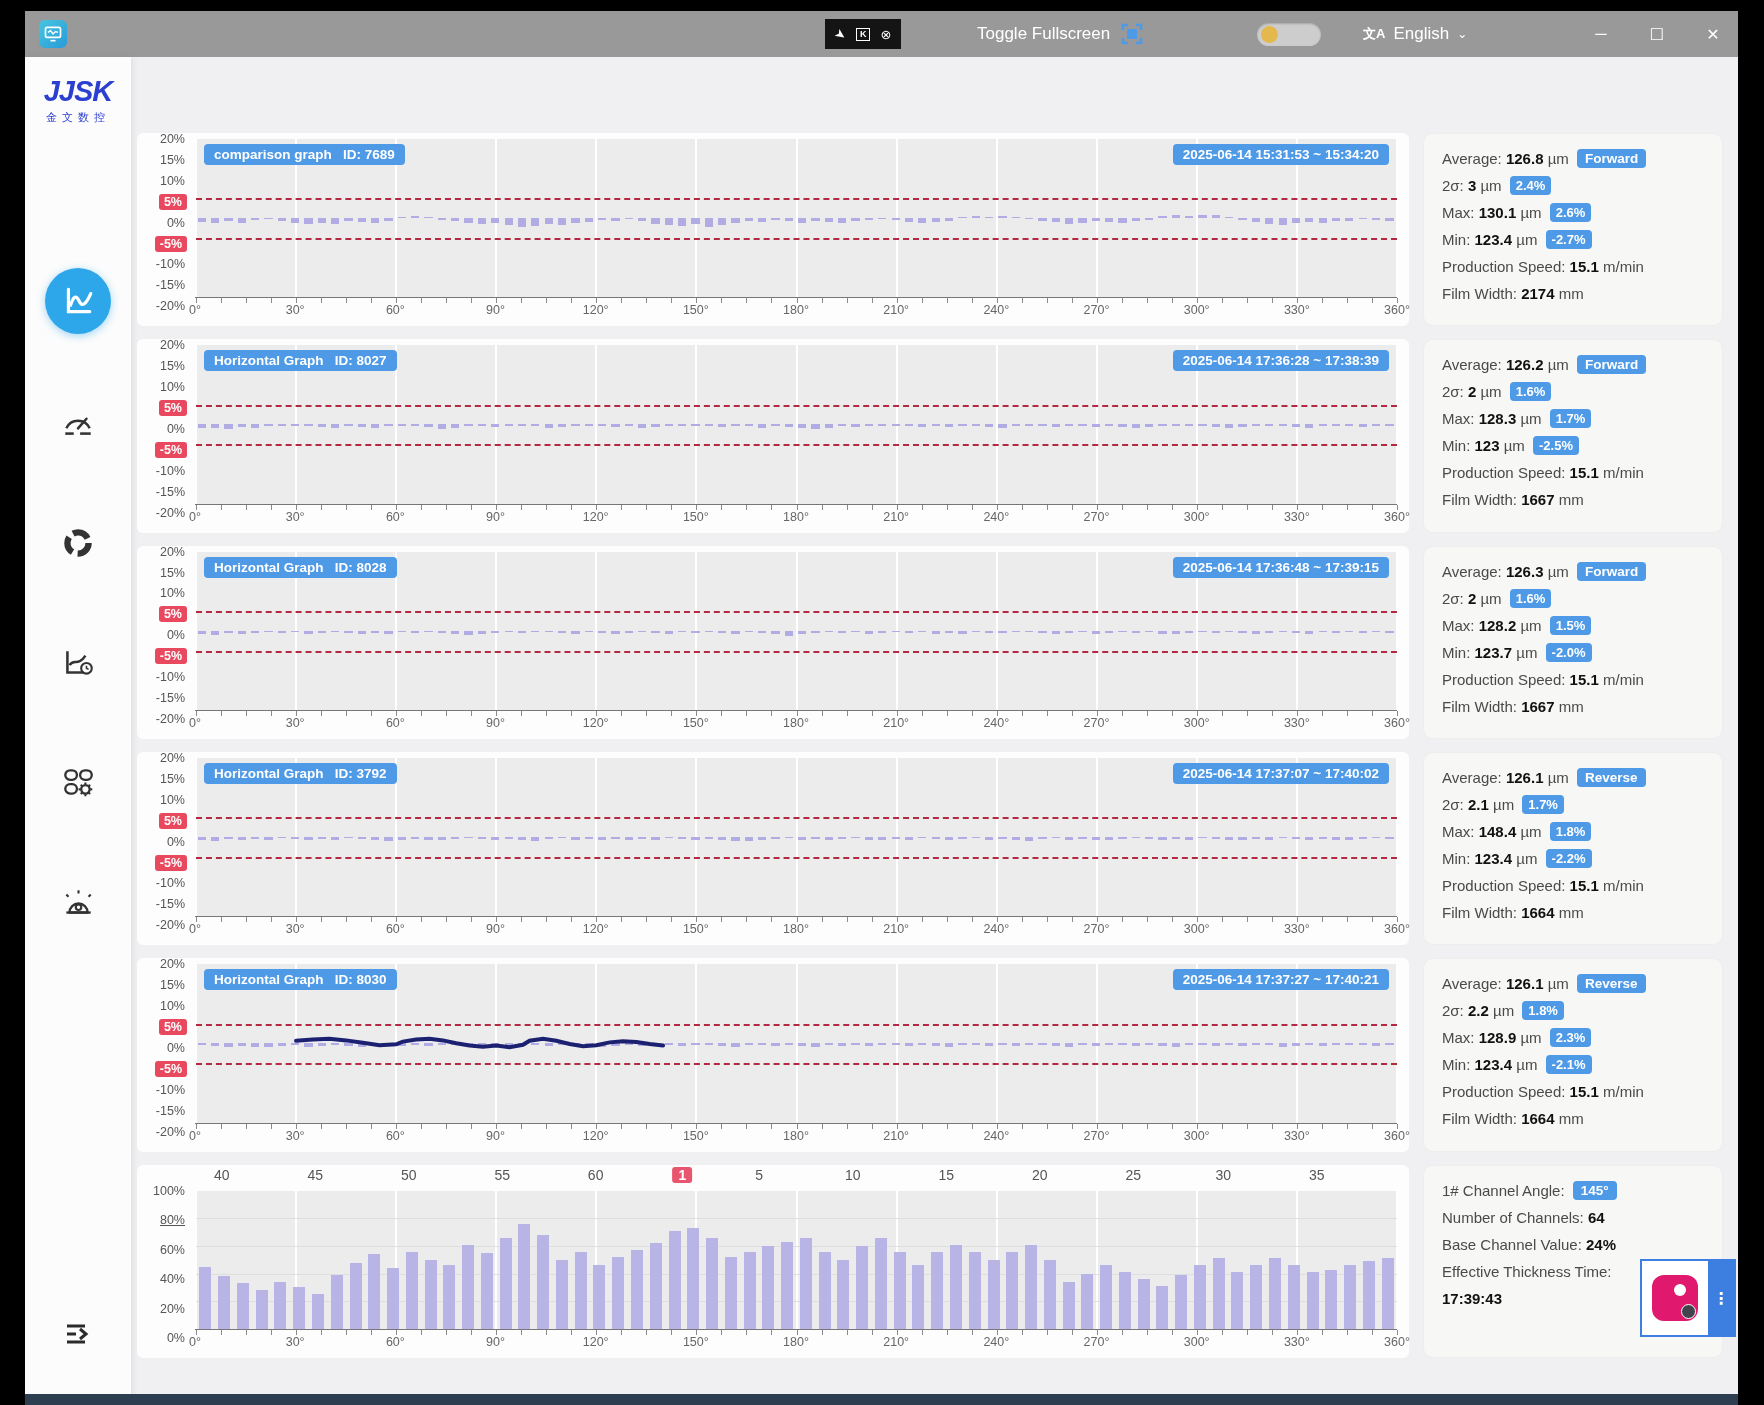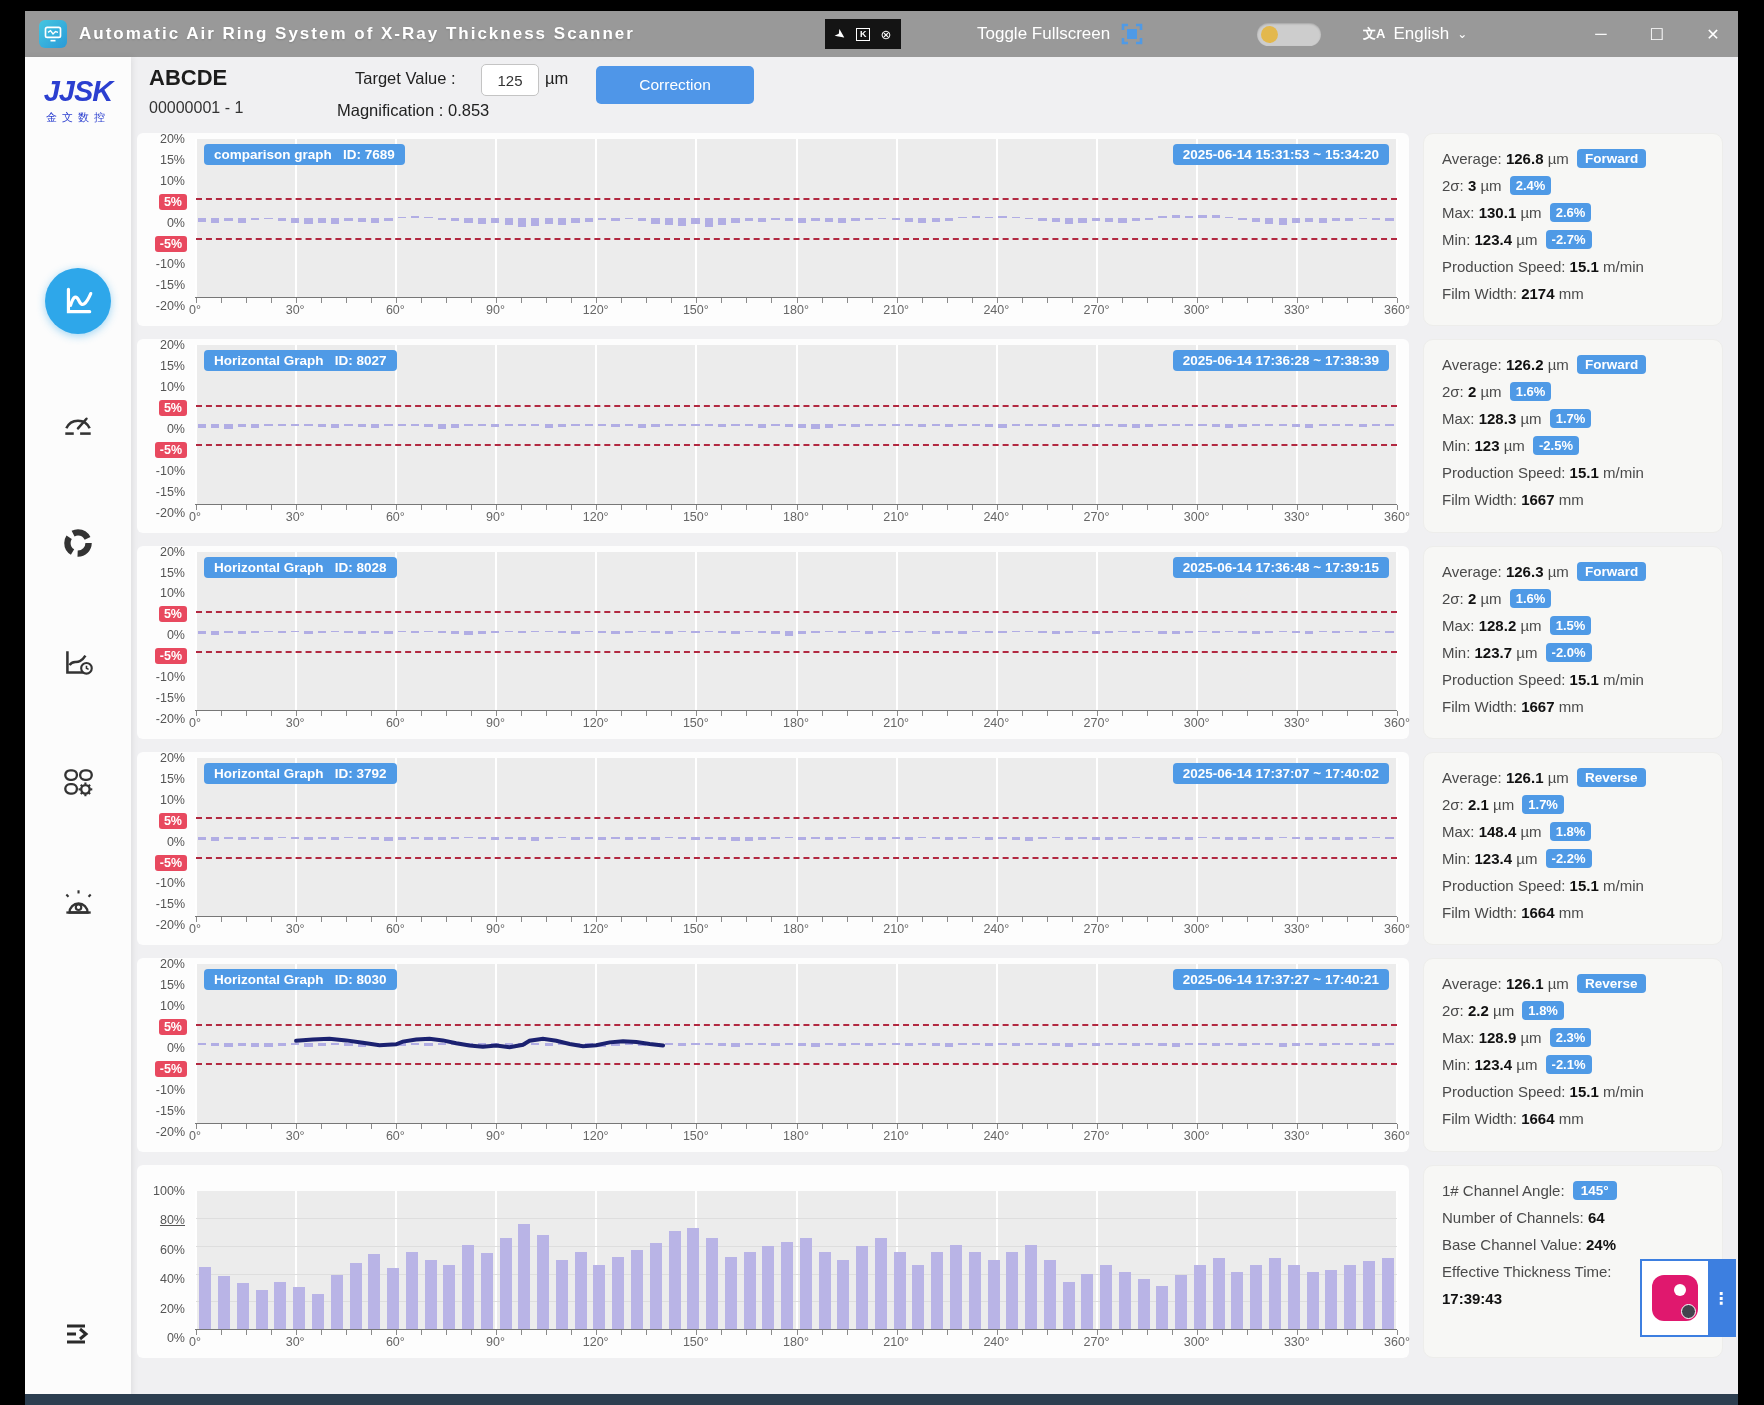--- a/index.html
+++ b/index.html
@@ -106,21 +106,20 @@
 <div class="window">
 
   <div class="titlebar">
     <div class="appicon">
       <svg width="20" height="20" viewBox="0 0 24 24">
         <rect x="3" y="4" width="18" height="12" rx="2" fill="none" stroke="#fff" stroke-width="2"></rect>
         <polyline points="6,10 9,8 12,12 15,9 18,10" fill="none" stroke="#fff" stroke-width="1.6"></polyline>
         <line x1="9" y1="20" x2="15" y2="20" stroke="#fff" stroke-width="2"></line>
       </svg>
     </div>
-    <div class="apptitle">Automatic Air Ring System of X-Ray Thickness Scanner</div>
 
     <div class="overlaybox">
       <span style="display:inline-block;transform:rotate(35deg);">➤</span>
       <span class="kbox">K</span>
       <span>⊗</span>
     </div>
 
     <div class="tfgroup">
       <span>Toggle Fullscreen</span>
       <svg width="24" height="24" viewBox="0 0 24 24">
@@ -139,29 +138,20 @@
       <span class="chev">⌄</span>
     </div>
 
     <div class="winbtns">
       <span>─</span>
       <span>☐</span>
       <span>✕</span>
     </div>
   </div>
 
-  <div class="header">
-    <div class="h-prod">ABCDE</div>
-    <div class="h-batch">00000001 - 1</div>
-    <div class="h-tlabel">Target Value :</div>
-    <input class="h-tinput" value="125" style="">
-    <div class="h-tunit">µm</div>
-    <div class="h-mag">Magnification : 0.853</div>
-    <button class="h-corr">Correction</button>
-  </div>
 
   <div class="sidebar">
     <div class="logo">
       <div class="lg1">JJSK</div>
       <div class="lg2">金文数控</div>
     </div>
     <div class="side-item" style="top:211px;">
       <div class="side-active-circle">
         <svg width="34" height="34" viewBox="0 0 32 32">
           <polyline points="7,5 7,26 27,26" fill="none" stroke="#fff" stroke-width="3" stroke-linecap="round"></polyline>
@@ -1207,20 +1197,35 @@
           <div class="stat-line"><span>Average:</span> <span class="val">126.1</span> <span>µm</span> <span class="badge big">Reverse</span> </div>
           <div class="stat-line"><span>2σ:</span> <span class="val">2.2</span> <span>µm</span> <span class="badge">1.8%</span> </div>
           <div class="stat-line"><span>Max:</span> <span class="val">128.9</span> <span>µm</span> <span class="badge">2.3%</span> </div>
           <div class="stat-line"><span>Min:</span> <span class="val">123.4</span> <span>µm</span> <span class="badge">-2.1%</span> </div>
           <div class="stat-line"><span>Production Speed:</span> <span class="val">15.1</span> <span>m/min</span> </div>
           <div class="stat-line"><span>Film Width:</span> <span class="val">1664</span> <span>mm</span> </div>
         </div>
       </div>
       <div class="chart-row">
         <div class="chart-box">
+          <div class="toplabels">
+            <span class="toplab" style="left: 2.22222%;">40</span>
+            <span class="toplab" style="left: 10%;">45</span>
+            <span class="toplab" style="left: 17.7778%;">50</span>
+            <span class="toplab" style="left: 25.5556%;">55</span>
+            <span class="toplab" style="left: 33.3333%;">60</span>
+            <span class="toplab hl" style="left: 40.5556%;">1</span>
+            <span class="toplab" style="left: 46.9444%;">5</span>
+            <span class="toplab" style="left: 54.7222%;">10</span>
+            <span class="toplab" style="left: 62.5%;">15</span>
+            <span class="toplab" style="left: 70.2778%;">20</span>
+            <span class="toplab" style="left: 78.0556%;">25</span>
+            <span class="toplab" style="left: 85.5556%;">30</span>
+            <span class="toplab" style="left: 93.3333%;">35</span>
+          </div>
           <div class="yaxis" style="top: 26px;">
             <span class="ylab" style="top: 0%;">100%</span>
             <span class="ylab" style="top: 20%; text-decoration: underline;">80%</span>
             <span class="ylab" style="top: 40%;">60%</span>
             <span class="ylab" style="top: 60%;">40%</span>
             <span class="ylab" style="top: 80%;">20%</span>
             <span class="ylab" style="top: 100%;">0%</span>
           </div>
           <div class="plot" style="top: 26px;">
             <div class="grid-v" style="left: 0%;"></div>

